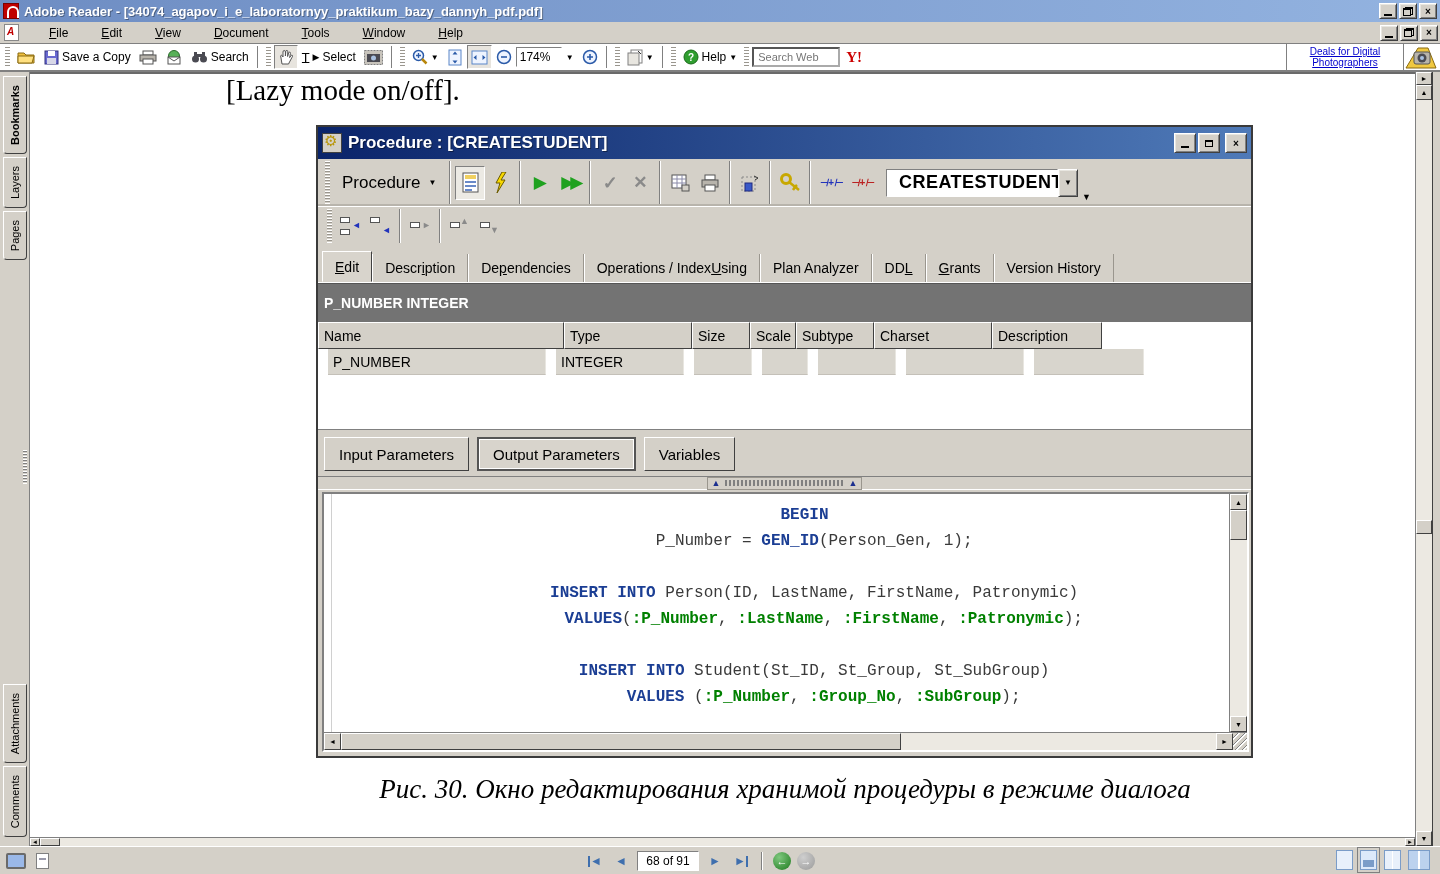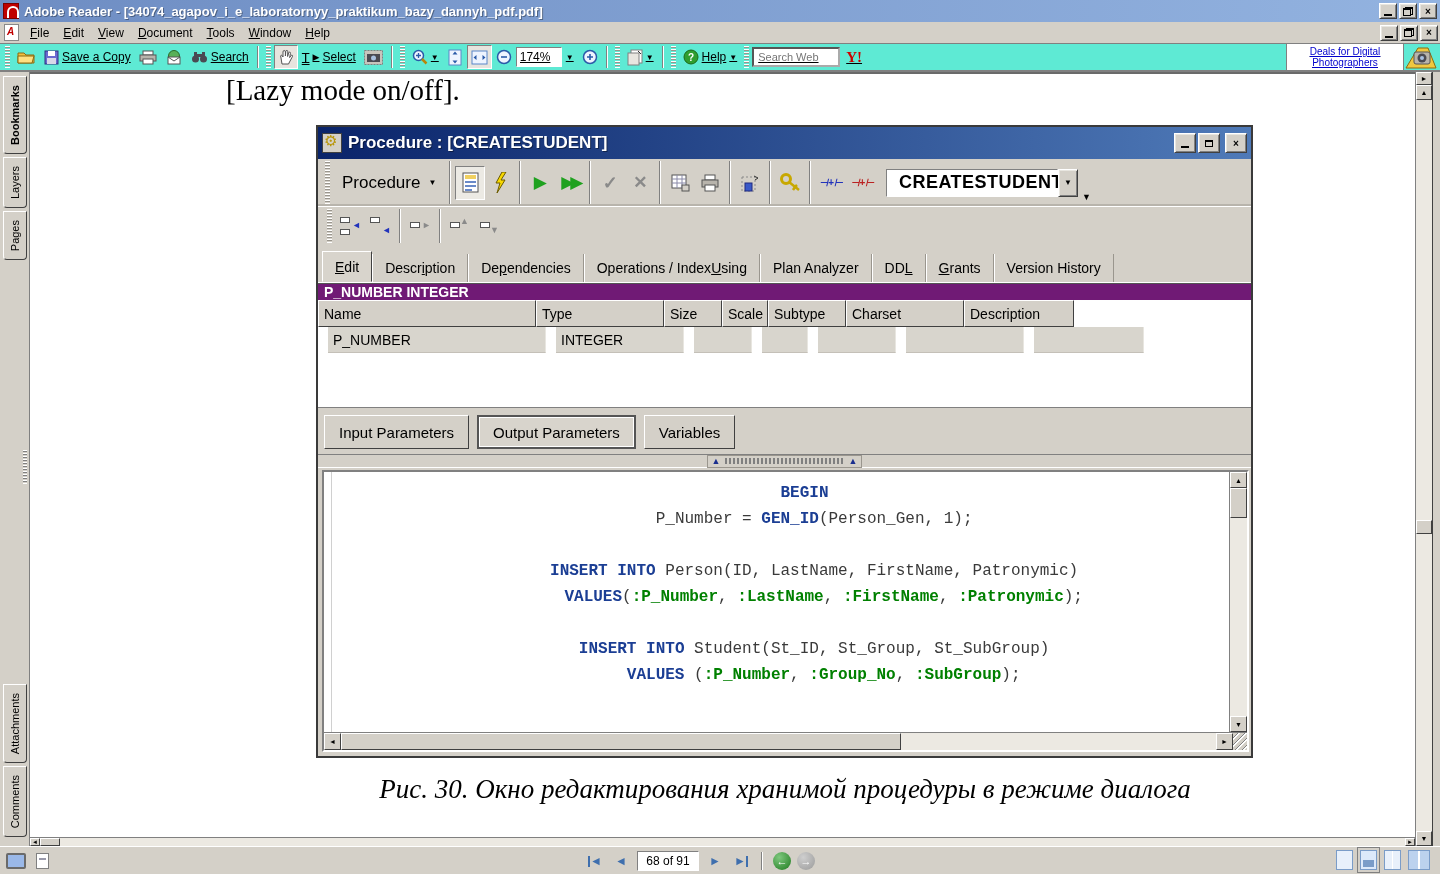--- a/index.html
+++ b/index.html
@@ -29,27 +29,27 @@
   .glyph-max{width:8px;height:7px;border:1px solid #000;border-top:2px solid #000;}
   .glyph-restore{position:relative;width:10px;height:9px;}
   .glyph-restore:before{content:"";position:absolute;right:0;top:0;width:6px;height:5px;border:1px solid #000;border-top:2px solid #000;}
   .glyph-restore:after{content:"";position:absolute;left:0;bottom:0;width:6px;height:5px;border:1px solid #000;border-top:2px solid #000;background:#d4d0c8;}
 
   
   .menubar{height:22px;background:#d4d0c8;display:flex;align-items:center;padding:0 2px;
            border-bottom:1px solid #808080;}
   .pdf-icon{width:15px;height:17px;background:#fff;border:1px solid #888;position:relative;margin:0 4px 0 2px;}
   .pdf-icon:before{content:"A";position:absolute;left:2px;top:1px;font-size:10px;font-weight:bold;color:#c00000;font-style:italic;}
-  .menu-item{padding:3px 7px;}
+  .menu-item{padding:3px 7px;margin-left:19px;}
   .menu-item u{text-decoration:underline;}
   .menubar .winbtns{margin-left:auto;}
 
   
-  .toolbar{height:28px;background:#5eead4;display:flex;align-items:center;padding:0 2px;
-           border-bottom:2px solid #808080;text-decoration:underline;}
+  .toolbar{height:28px;background:#ffffff;display:flex;align-items:center;padding:0 2px;
+           border-bottom:2px solid #808080;}
   .tbtn{height:24px;min-width:24px;display:flex;align-items:center;justify-content:center;
         gap:3px;padding:0 3px;border:1px solid transparent;}
   .tbtn.pressed{border-color:#808080 #fff #fff #808080;background:#e7e4de;}
   .tlabel{font-size:12px;white-space:nowrap;}
   .dd{font-size:8px;color:#000;}
   svg{display:block;}
 
   
   .combo{display:flex;align-items:center;height:20px;}
   .combo input{width:46px;height:20px;border:1px solid;border-color:#808080 #fff #fff #808080;
@@ -124,21 +124,21 @@
   .blue{color:#2233bb;} .gray{color:#8a8a8a;} .green{color:#1fa11f;} .red{color:#bb2222;}
 
   .proc-spacer{height:6px;}
   .proc-tabs{height:32px;display:flex;align-items:flex-end;padding:0 4px;border-bottom:1px solid #fff;background:#d4d0c8;}
   .ptab{height:28px;display:flex;align-items:center;padding:0 12px;font-size:14px;
         border-right:1px solid #9a968e;border-left:1px solid #fff;}
   .ptab.active{height:31px;background:#d8d4cc;border:1px solid;border-color:#fff #404040 transparent #fff;
                font-size:14px;}
   .ptab u{text-decoration:underline;}
 
-  .gray-header{height:17px;background:#701a75;color:#fff;font-weight:bold;font-size:14px;
+  .gray-header{height:39px;background:#737373;color:#fff;font-weight:bold;font-size:14px;
                display:flex;align-items:center;padding:0 6px;border-top:1px solid #555;}
   .grid{background:#fff;border-bottom:1px solid #808080;}
   .grid-row{display:flex;}
   .grid-head .cell{height:27px;background:#d4d0c8;border:1px solid;border-color:#fff #404040 #404040 #fff;
                    display:flex;align-items:center;padding:0 5px;font-size:14px;}
   .grid-data .cell{height:26px;background:#d8d5cd;border-right:1px solid #e8e6e0;border-bottom:1px solid #c4c0b8;
                    display:flex;align-items:center;padding:0 5px;font-size:14px;font-family:Liberation Sans, sans-serif;margin-left:10px;}
   .grid-fill{height:54px;background:#fff;}
 
   .param-tabs{height:46px;display:flex;align-items:center;padding:2px 6px 0 6px;gap:8px;}
@@ -540,21 +540,21 @@
               <div class="ptab">Plan Analyzer</div>
               <div class="ptab">DD<u>L</u></div>
               <div class="ptab"><u>G</u>rants</div>
               <div class="ptab">Version History</div>
             </div>
 
           <div class="gray-header">P_NUMBER INTEGER</div>
 
           <div class="grid">
             <div class="grid-row grid-head" id="grid-head">
-                <div class="cell" style="width: 218px;">Name</div>
+                <div class="cell" style="width: 246px;">Name</div>
                 <div class="cell" style="width: 128px;">Type</div>
                 <div class="cell" style="width: 58px;">Size</div>
                 <div class="cell" style="width: 46px;">Scale</div>
                 <div class="cell" style="width: 78px;">Subtype</div>
                 <div class="cell" style="width: 118px;">Charset</div>
                 <div class="cell" style="width: 110px;">Description</div>
               </div>
             <div id="grid-body">
                 <div class="grid-row grid-data">
                   <div class="cell" style="width: 218px;">P_NUMBER</div>

